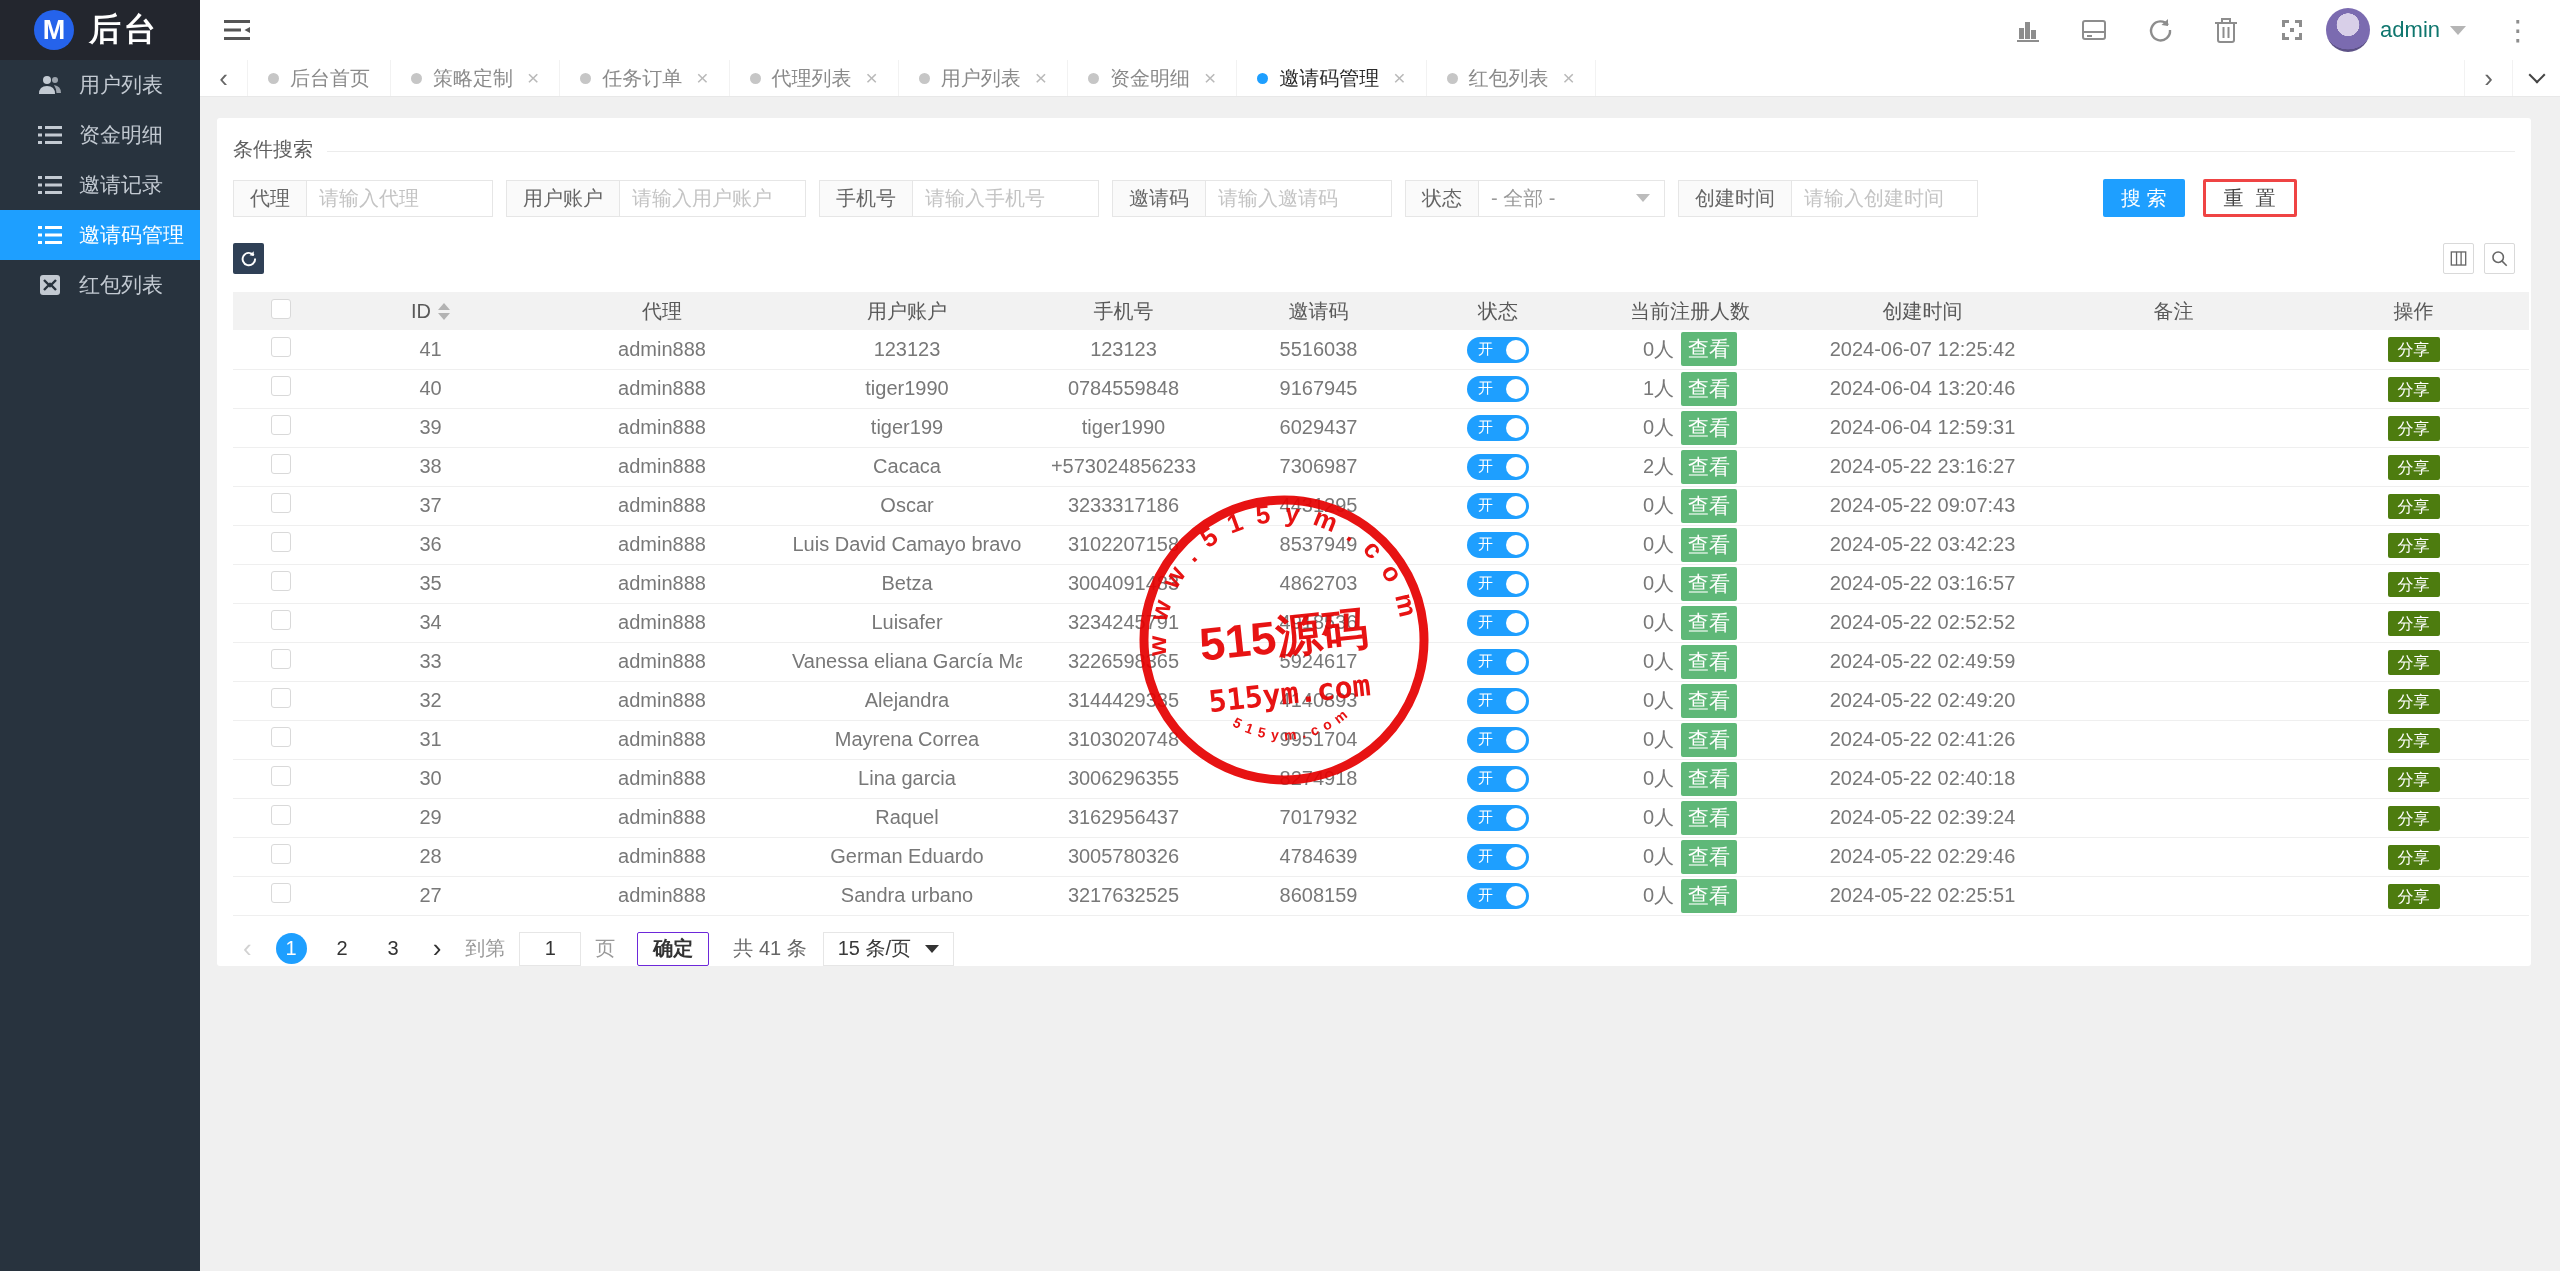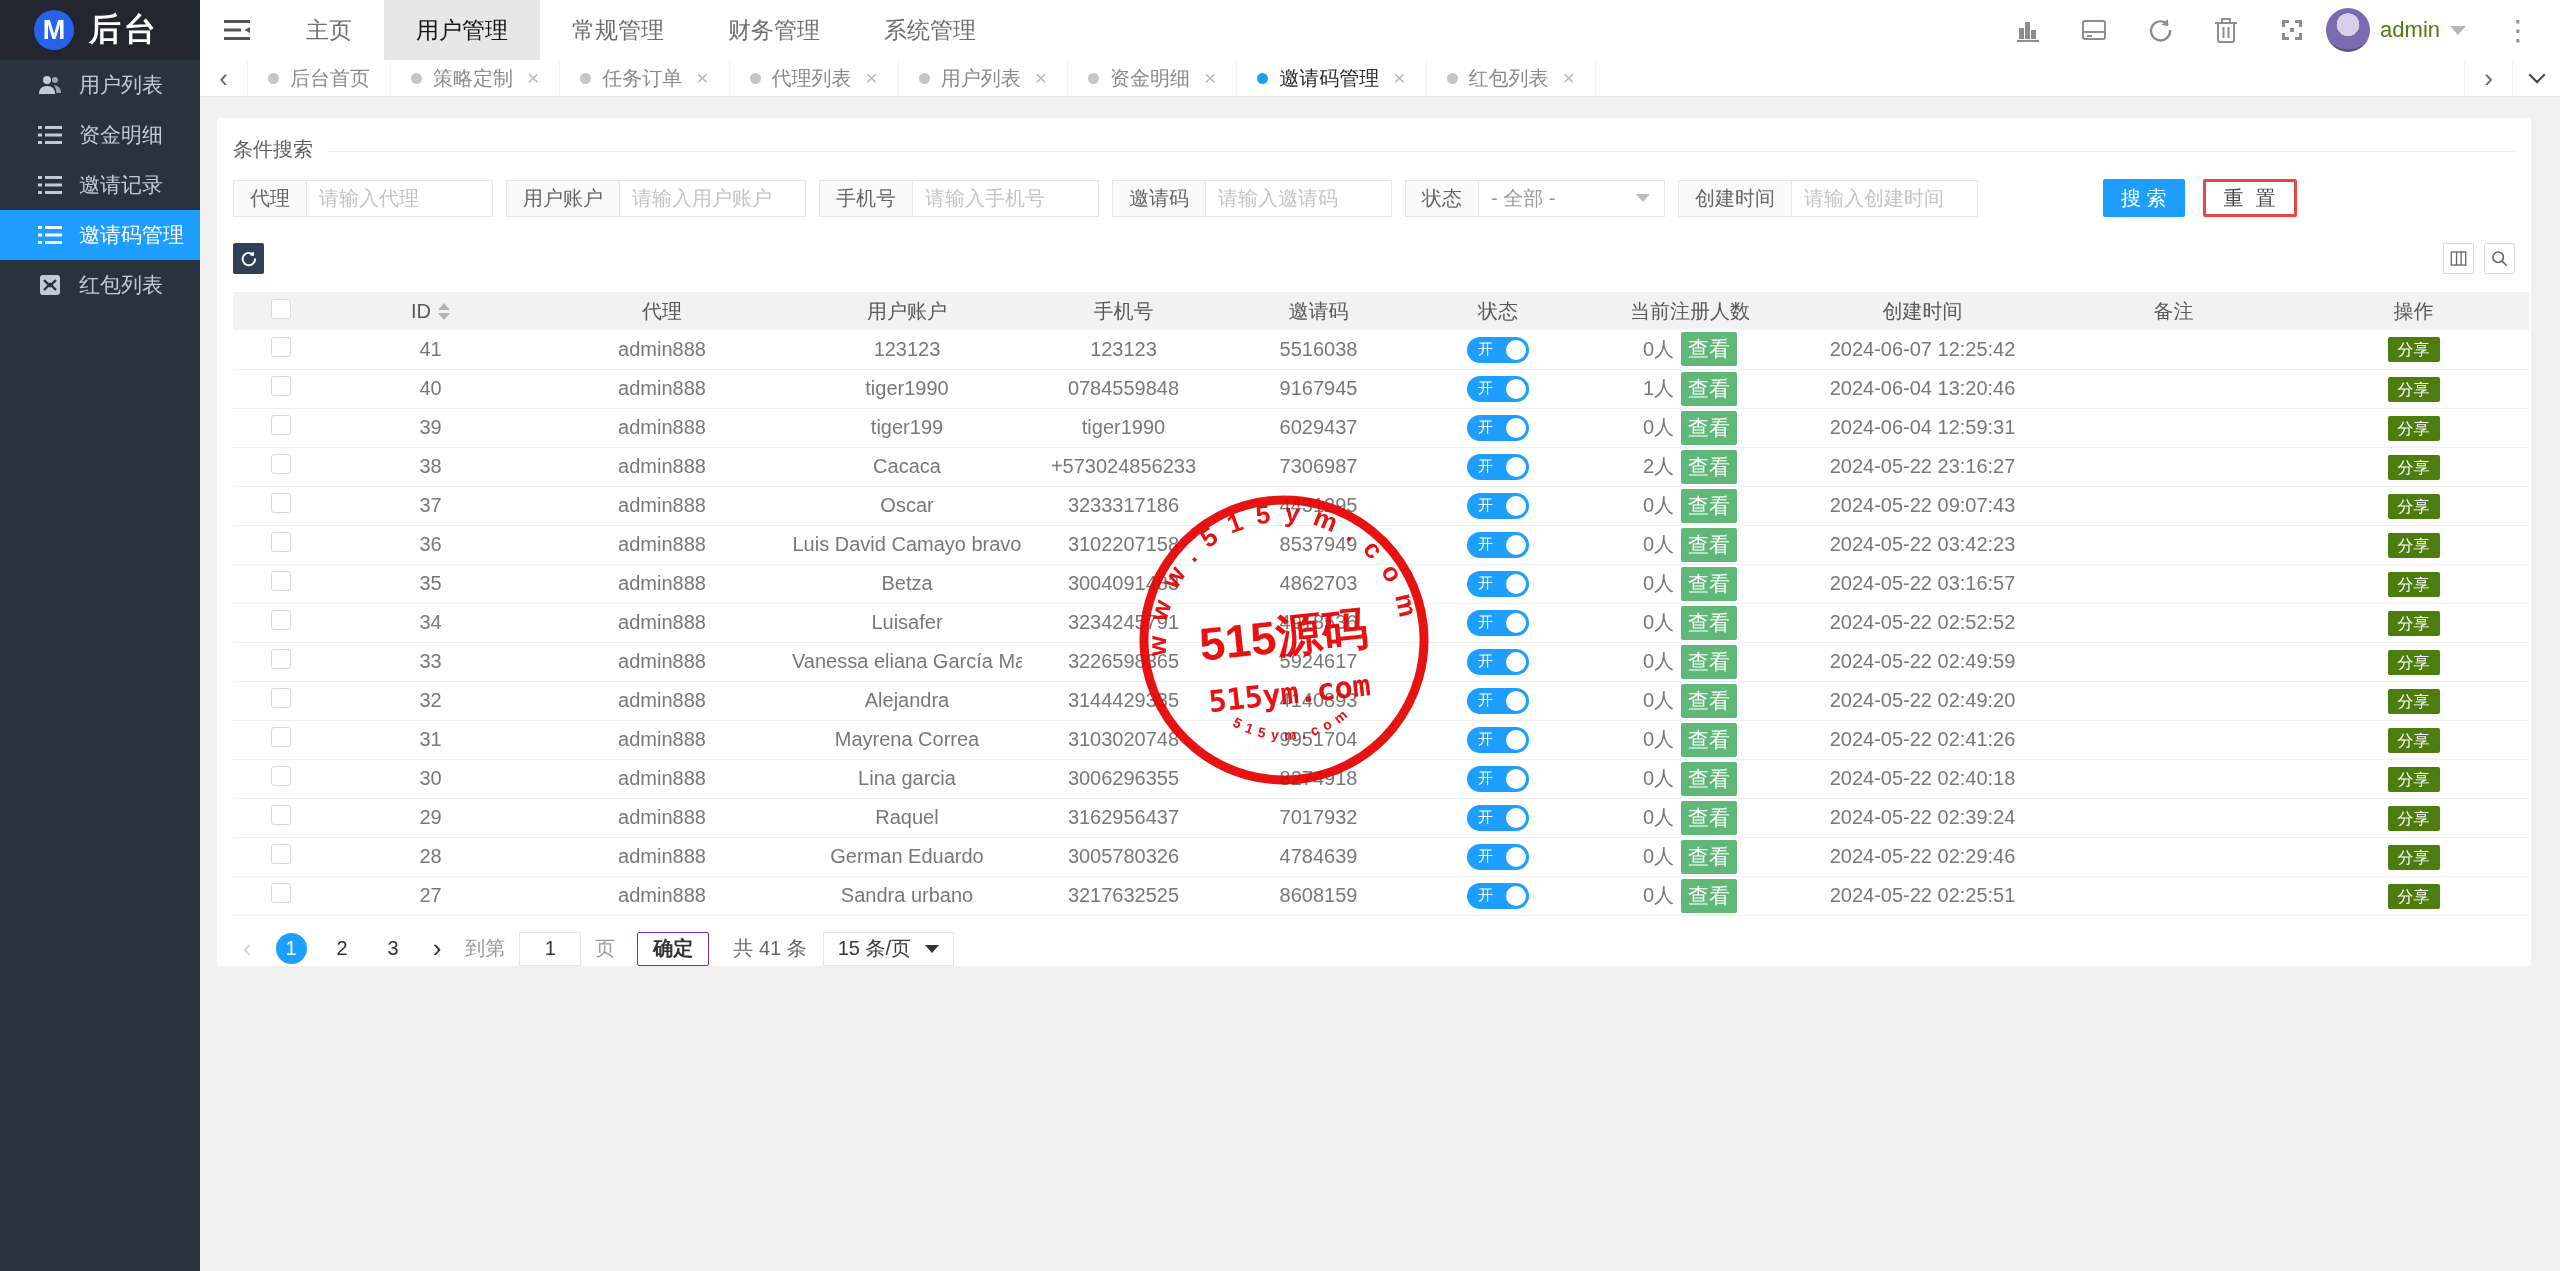--- a/index.html
+++ b/index.html
@@ -17,21 +17,21 @@
   .logo-text { font-size:32px; font-weight:bold; letter-spacing:3px; }
   .hamburger { width:74px; display:flex; align-items:center; justify-content:center; cursor:pointer; color:#555; }
   .topnav { display:flex; align-items:stretch; }
   .nav-item { padding:0 32px; line-height:60px; font-size:23px; color:#6f6f6f; cursor:pointer; }
   .nav-item.active { background:#e7e7e7; color:#141414; }
   .header-right { margin-left:auto; display:flex; align-items:center; gap:38px; padding-right:28px; color:#8d8d8d; }
   .hicon { width:28px; height:28px; display:flex; align-items:center; justify-content:center; cursor:pointer; }
   .avatar { width:44px; height:44px; border-radius:50%; flex:none;
     background:radial-gradient(circle at 50% 38%, #d8cfe8 0 32%, #7b6bb0 33% 70%, #5d5287 71%); }
   .admin-wrap { display:flex; align-items:center; gap:10px; cursor:pointer; margin-left:-18px; }
-  .admin-name { font-size:22px; color:#4d7c0f; }
+  .admin-name { font-size:22px; color:#0f766e; }
   .caret-down { width:0; height:0; border-left:8px solid transparent; border-right:8px solid transparent;
     border-top:9px solid #b5b5b5; }
   .kebab { font-size:28px; color:#8d8d8d; cursor:pointer; }
 
   
   .tabbar { position:absolute; left:200px; top:60px; right:0; height:37px; background:#fff;
     display:flex; align-items:stretch; border-bottom:1px solid #e8e8e8; z-index:5; }
   .tab-arrow { width:48px; flex:none; display:flex; align-items:center; justify-content:center;
     color:#666; font-size:26px; border-right:1px solid #f2f2f2; cursor:pointer; }
   .tab-arrow.right-side { border-right:none; border-left:1px solid #f2f2f2; }
@@ -134,31 +134,20 @@
     <div class="hamburger">
       <svg width="26" height="22" viewBox="0 0 26 22">
           <g fill="#555">
         <rect x="0" y="1" width="26" height="3"></rect>
             <rect x="0" y="9.5" width="17" height="3"></rect>
         <rect x="0" y="18" width="26" height="3"></rect>
             <path d="M26 8 L26 14 L20.5 11 Z"></path>
       </g>
         </svg>
     </div>
-    <nav class="topnav" id="topnav">
-  <div class="nav-item"><span>主页</span></div>
-
-  <div class="nav-item active"><span>用户管理</span></div>
-
-  <div class="nav-item"><span>常规管理</span></div>
-
-  <div class="nav-item"><span>财务管理</span></div>
-
-  <div class="nav-item"><span>系统管理</span></div>
-</nav>
     <div class="header-right">
       <div class="hicon">
         <svg width="26" height="26" viewBox="0 0 26 26" fill="none" stroke="#8d8d8d" stroke-width="2">
           <line x1="2" y1="24" x2="24" y2="24"></line>
             <rect x="5" y="12" width="3" height="9" fill="#8d8d8d"></rect>
           <rect x="11" y="6" width="3" height="15" fill="#8d8d8d"></rect>
             <rect x="17" y="14" width="3" height="7" fill="#8d8d8d"></rect>
         </svg>
       </div>
       <div class="hicon">

